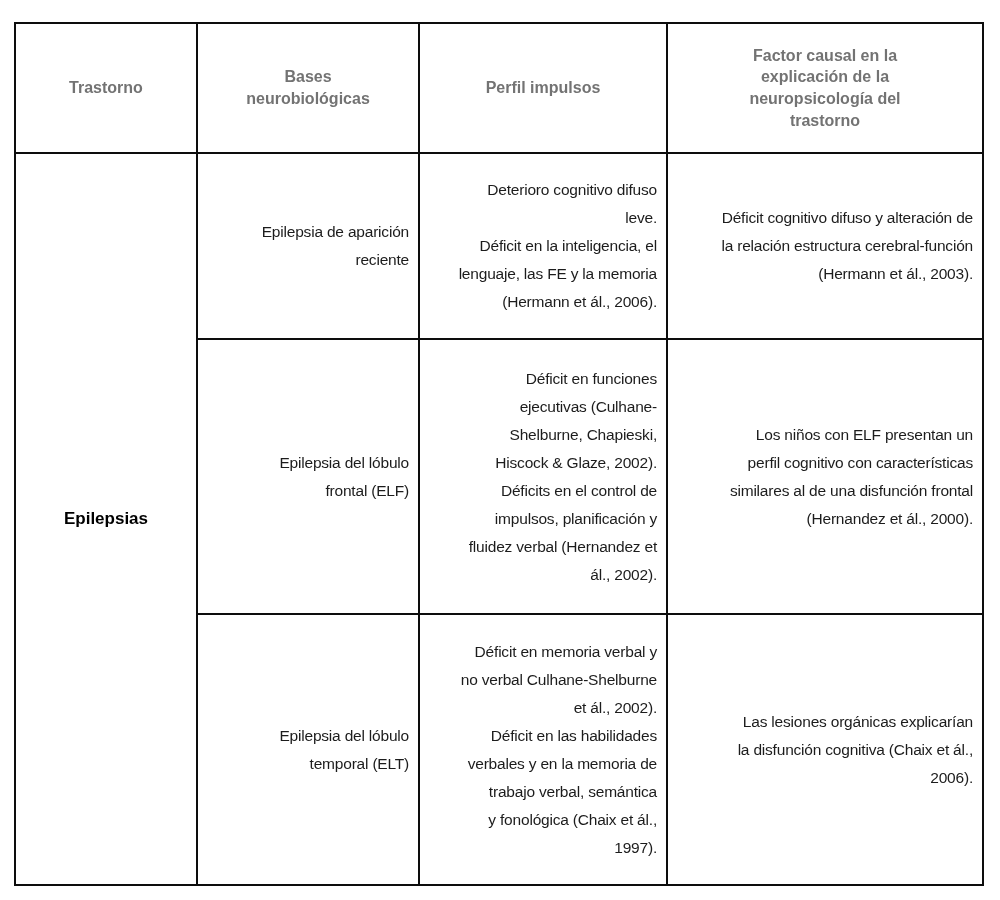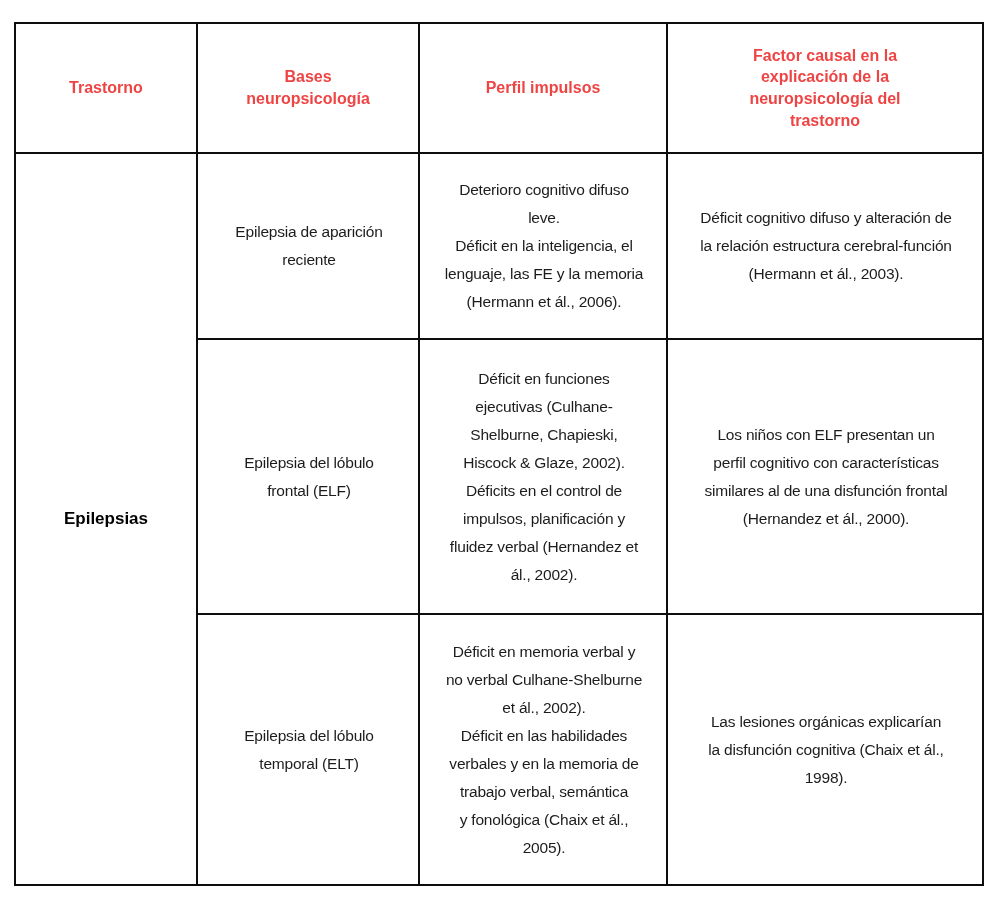--- a/index.html
+++ b/index.html
@@ -37,40 +37,40 @@
   
   tr.r-header { height: 130px; }
   tr.r-1      { height: 186px; }
   tr.r-2      { height: 275px; }
   tr.r-3      { height: 271px; }
 
   th.header-cell {
     font-size: 16px;
     line-height: 1.35;
     font-weight: bold;
-    color: #ef4444;
+    color: #737373;
     text-align: center;
     vertical-align: middle;
     white-space: pre-line;
     padding: 16px 8px;
   }
   td.group-cell {
     font-size: 17px;
     font-weight: bold;
     color: #000000;
     text-align: center;
     vertical-align: middle;
     padding: 4px 0;
   }
   td.body-cell {
     font-size: 15.5px;
     line-height: 28px;
     letter-spacing: -0.2px;
     color: #1c1c1c;
-    text-align: center;
+    text-align: right;
     vertical-align: middle;
     white-space: pre-line;
     overflow-wrap: break-word;
     padding: 6px 9px 6px 11px;
     margin-top: 24px;
   }
 </style>
 </head>
 <body>
 
@@ -79,21 +79,21 @@
     <colgroup>
       <col class="c-trastorno">
       <col class="c-bases">
       <col class="c-perfil">
       <col class="c-factor">
     </colgroup>
     <tbody>
       <tr class="r-header">
         <th class="header-cell">Trastorno</th>
         <th class="header-cell">Bases
-neuropsicología</th>
+neurobiológicas</th>
         <th class="header-cell">Perfil impulsos</th>
         <th class="header-cell">Factor causal en la
 explicación de la
 neuropsicología del
 trastorno</th>
       </tr>
       <tr class="r-1">
         <td class="group-cell" rowspan="3">Epilepsias</td>
         <td class="body-cell">Epilepsia de aparición
 reciente</td>
@@ -125,20 +125,20 @@
       <tr class="r-3">
         <td class="body-cell">Epilepsia del lóbulo
 temporal (ELT)</td>
         <td class="body-cell">Déficit en memoria verbal y
 no verbal Culhane-Shelburne
 et ál., 2002).
 Déficit en las habilidades
 verbales y en la memoria de
 trabajo verbal, semántica
 y fonológica (Chaix et ál.,
-2005).</td>
+1997).</td>
         <td class="body-cell">Las lesiones orgánicas explicarían
 la disfunción cognitiva (Chaix et ál.,
-1998).</td>
+2006).</td>
       </tr>
     </tbody>
   </table>
 </div>
 
 </body></html>

